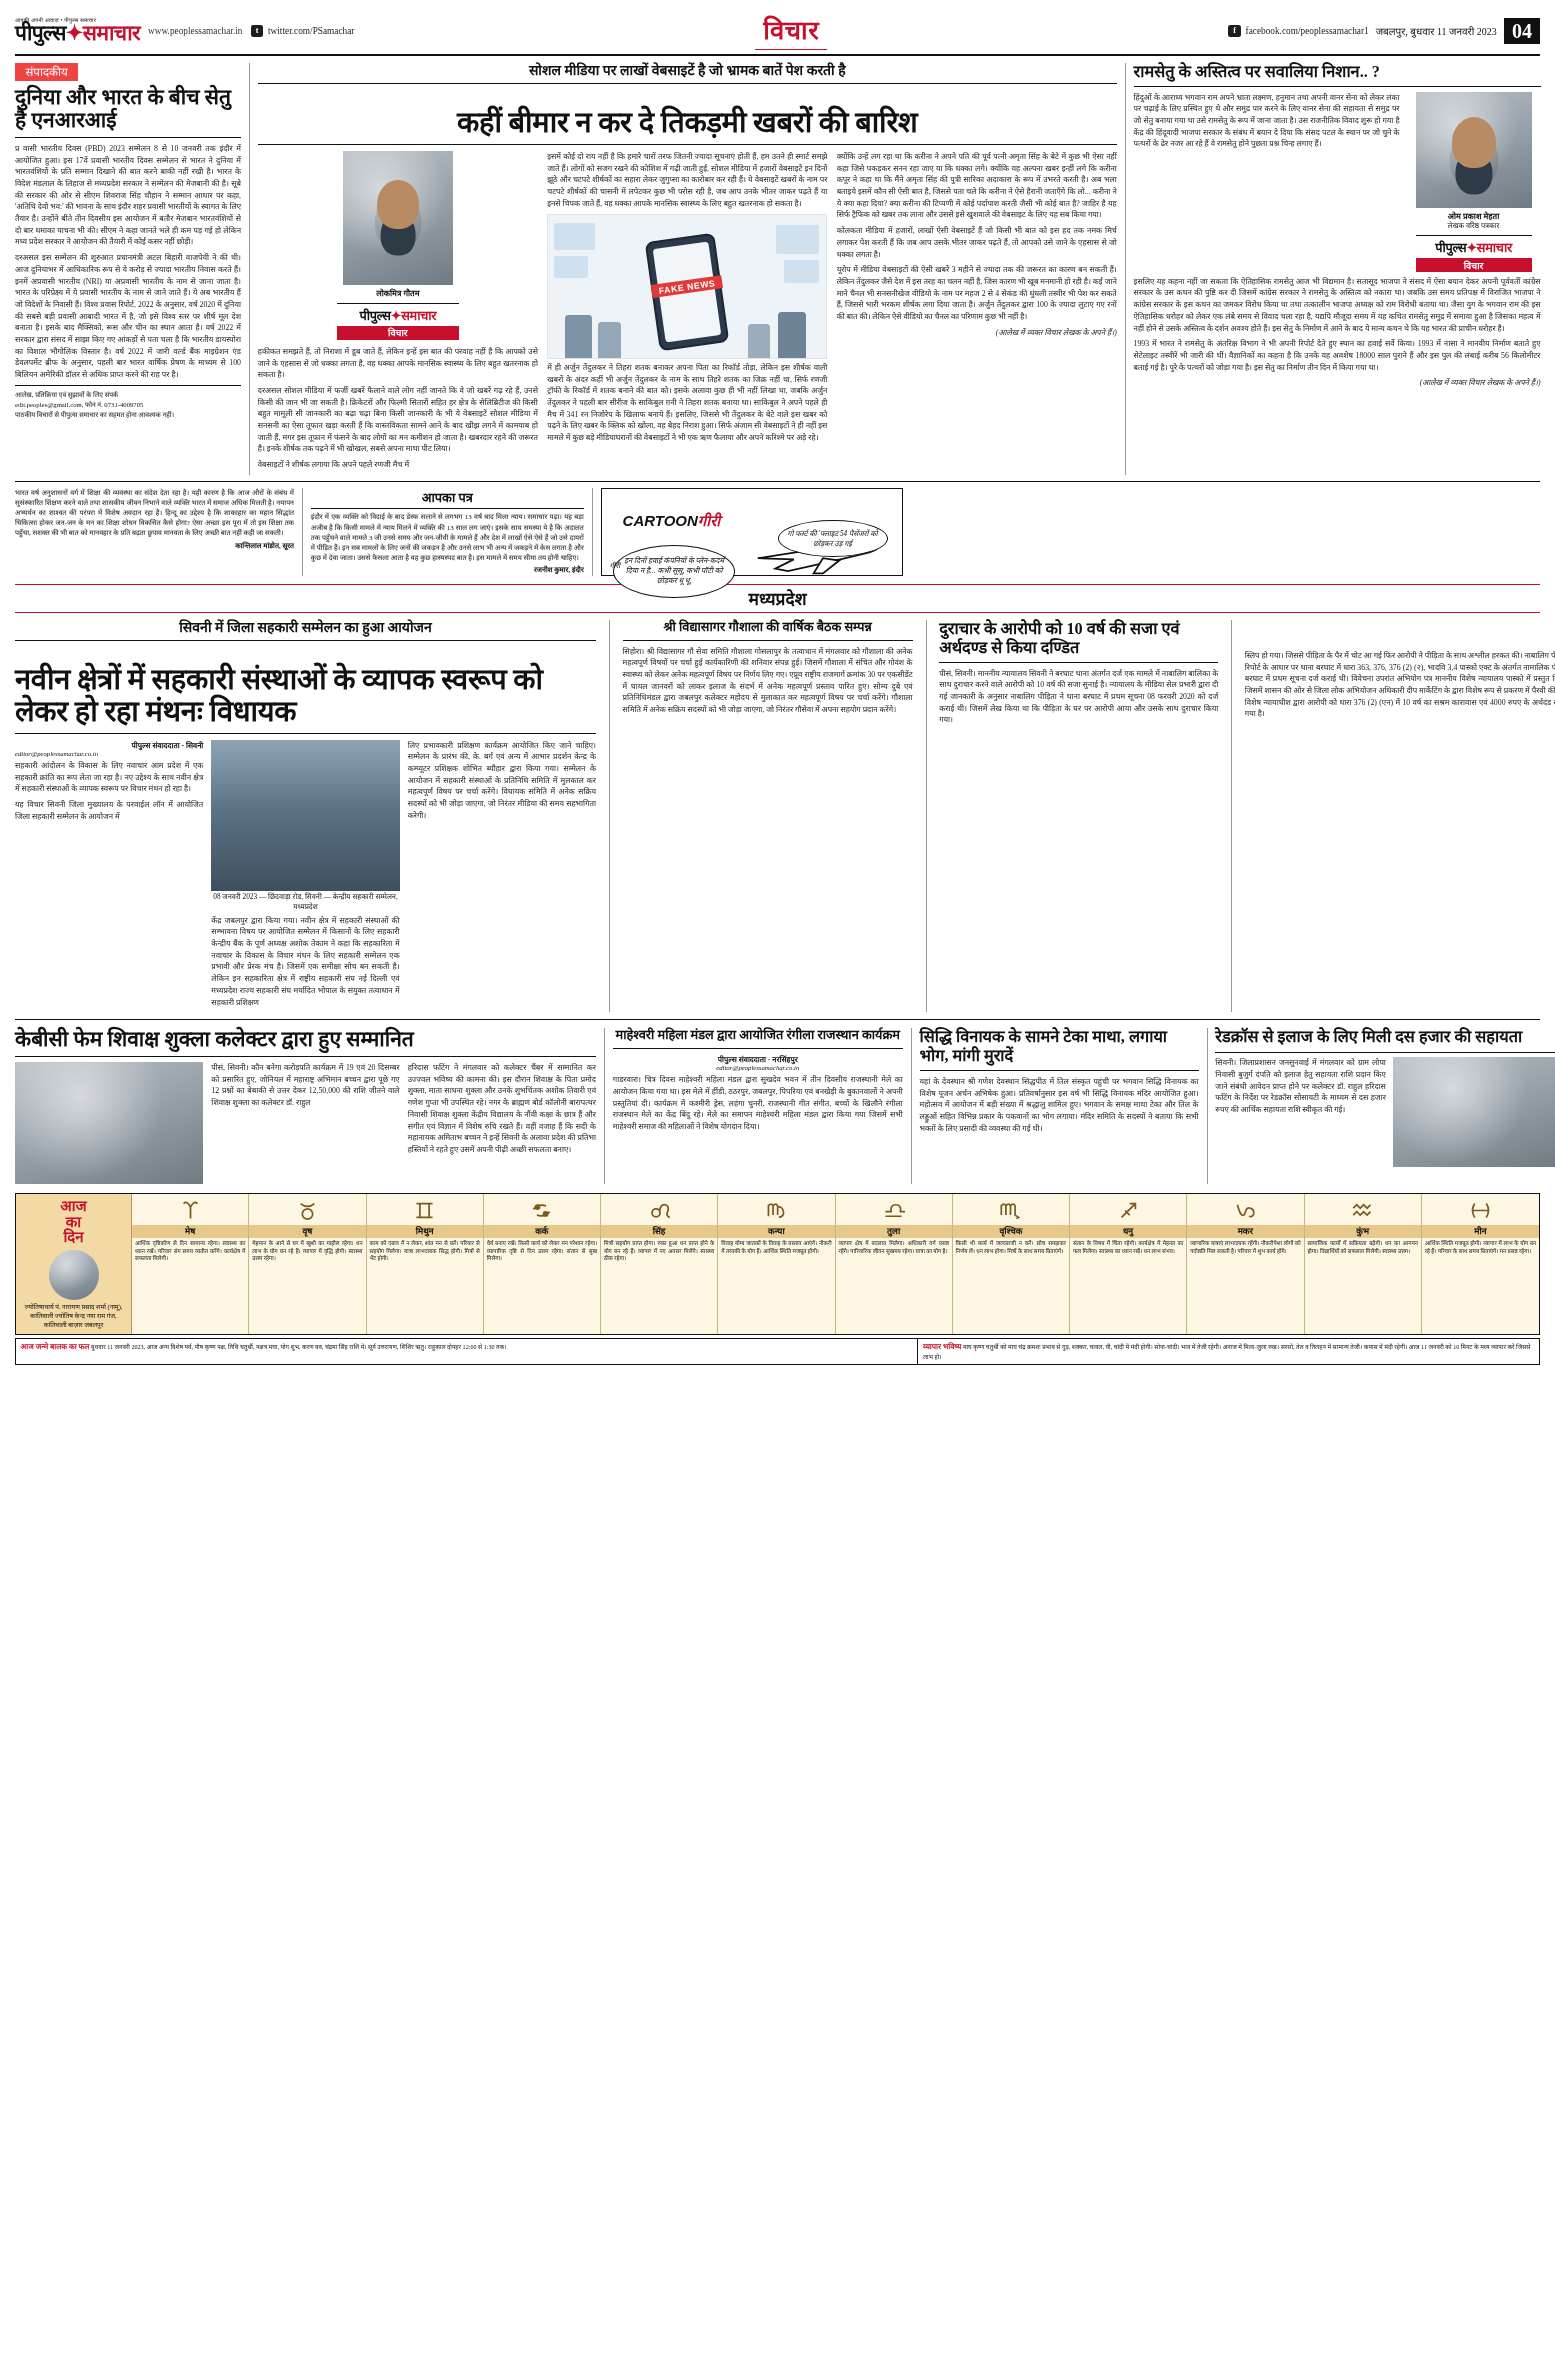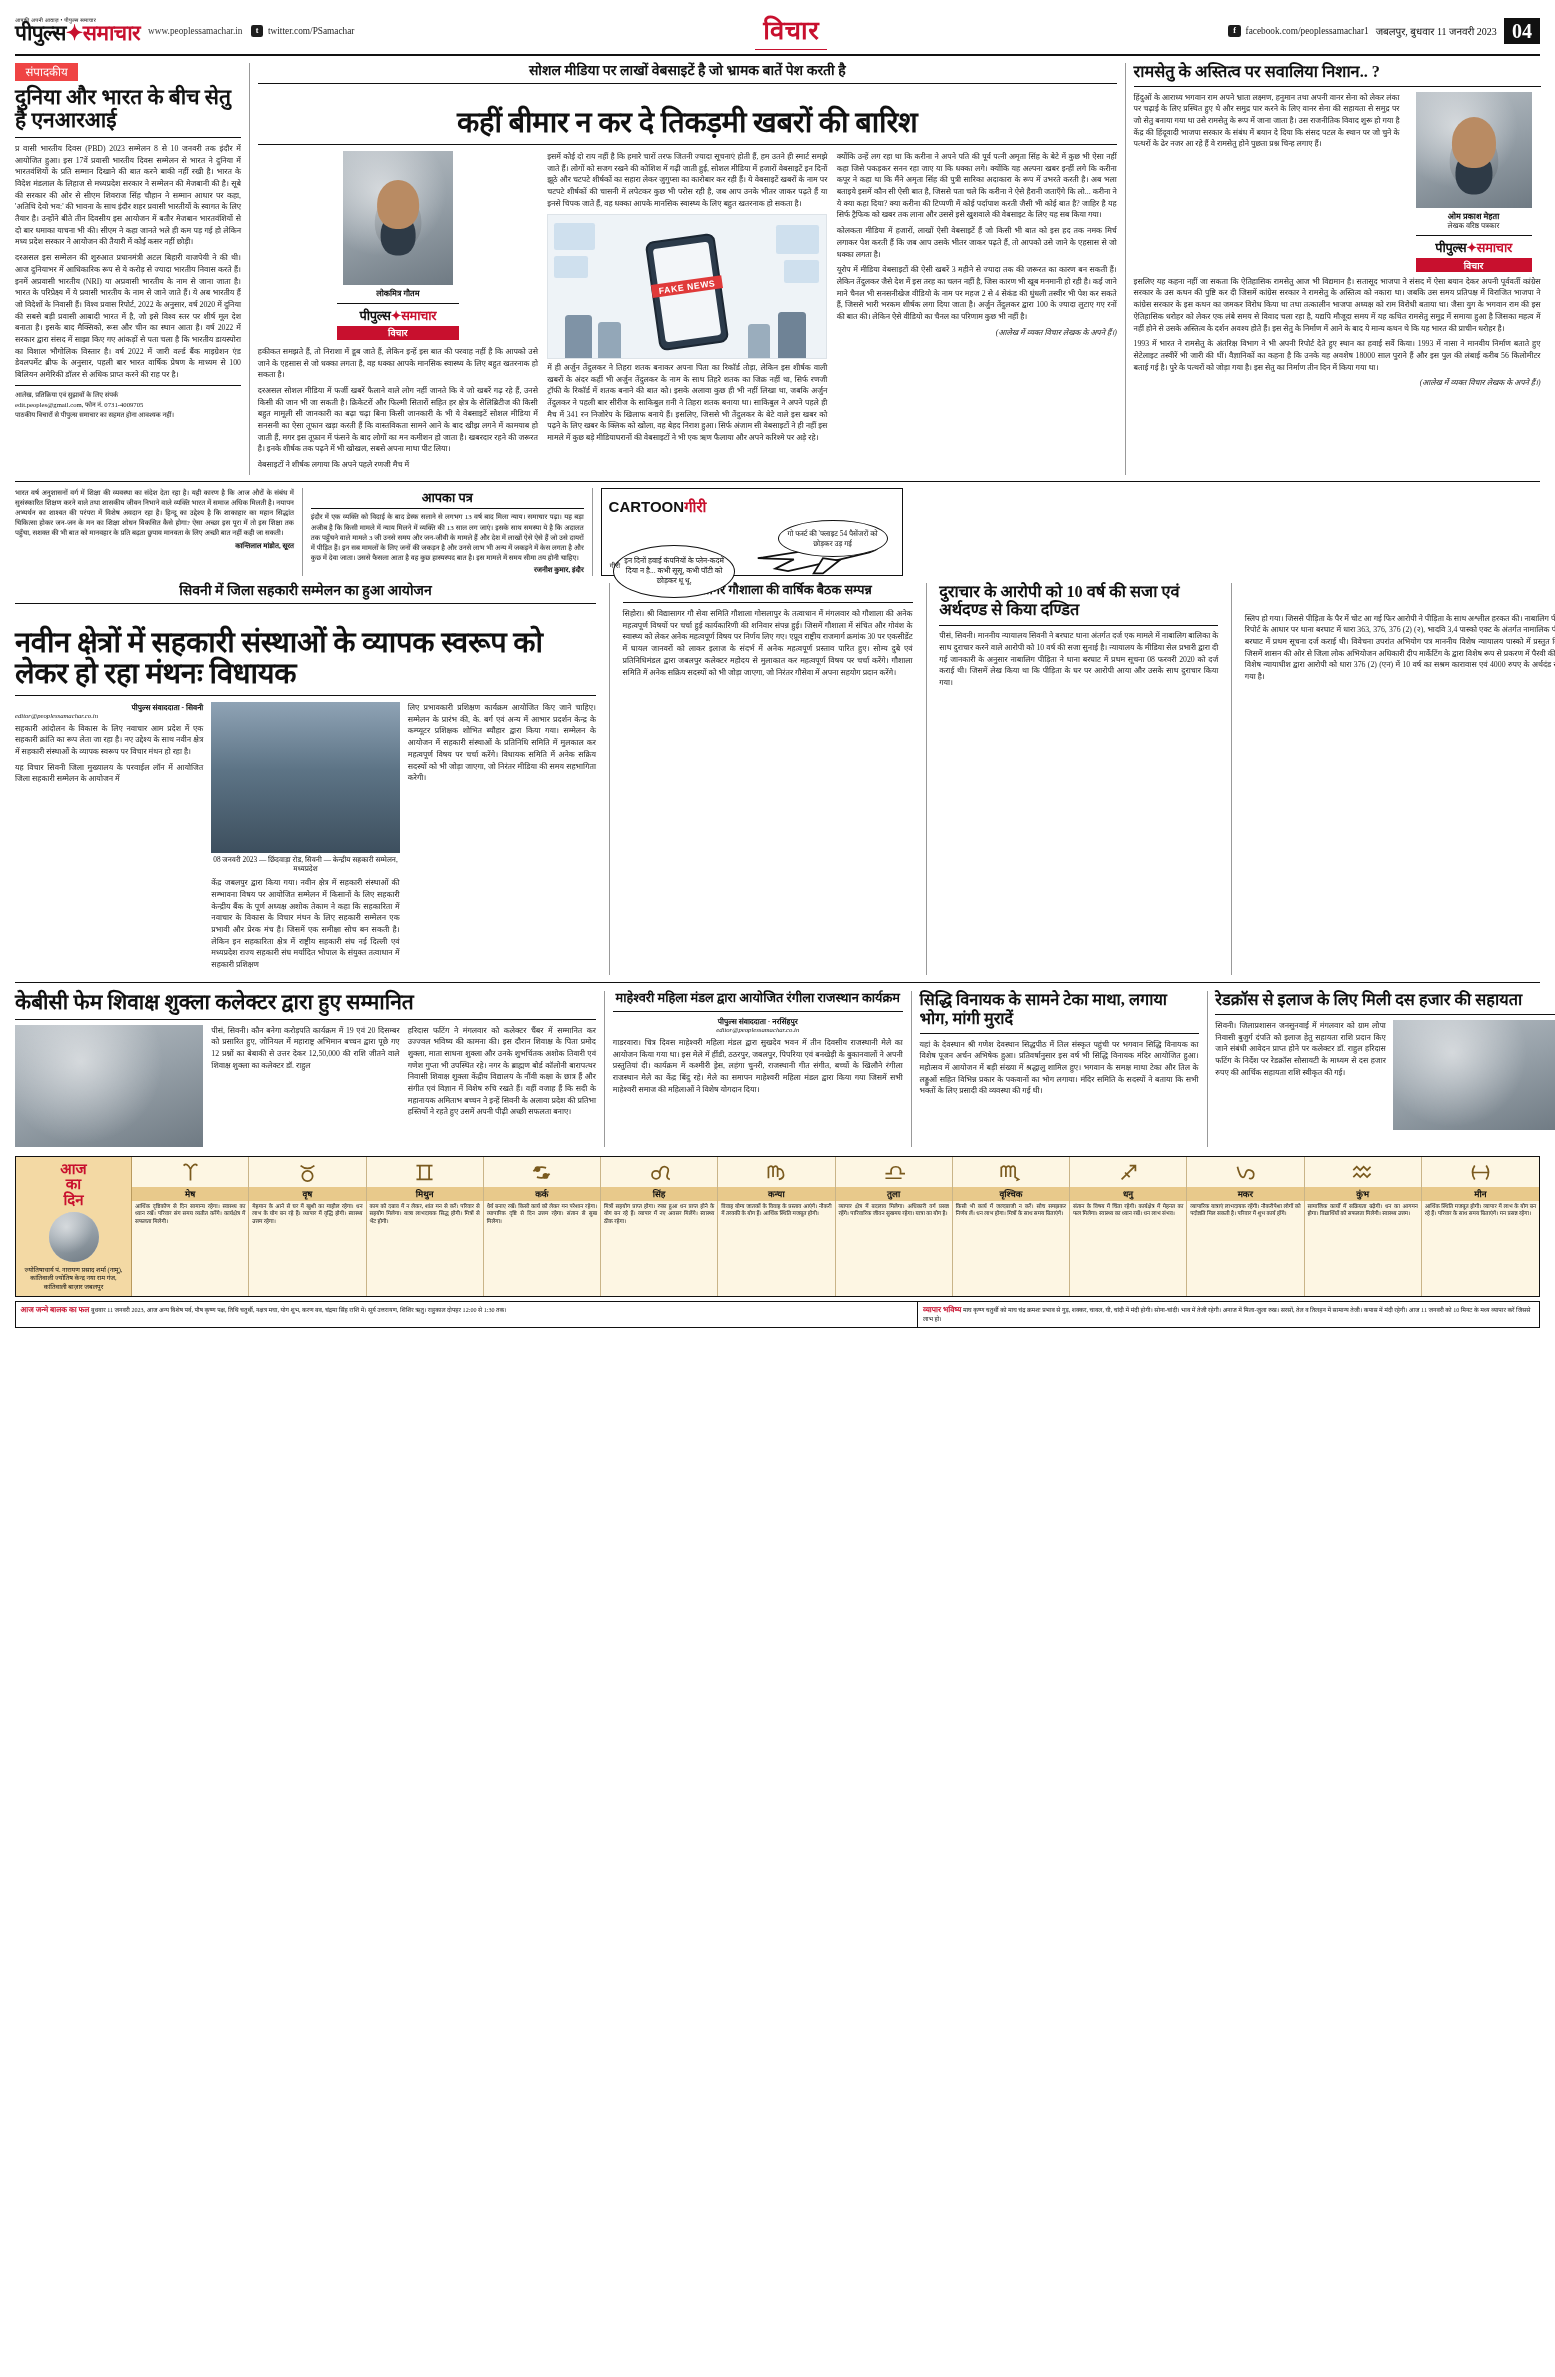--- a/index.html
+++ b/index.html
@@ -118,21 +118,21 @@
     position:absolute; left:50%; top:46%; transform:translateX(-50%) rotate(-8deg);
     background:#e03a3a; color:#fff; font-weight:bold; font-size:8.7px; padding:1.7px 7px;
     letter-spacing:0.6px; font-family:"Liberation Sans",sans-serif; white-space:nowrap;
   }
   .illus .b{ position:absolute; background:#cfe0ee; border-radius:2.3px; }
   .illus .p{ position:absolute; background:#7f93a6; border-radius:3.5px 3.5px 0 0; }
 
   
   .bottom-row { display:grid; grid-template-columns: 279px 0.6px 273px 0.6px 302px; column-gap:8.1px; margin-top:5.8px;}
   .aapka-head { text-align:center; font-size:12.8px; font-weight:bold; border-bottom:1.2px solid #111; padding-bottom:2.3px; margin-bottom:3.5px;}
-  .cartoon-box { border:0.6px solid #111; height:100%; position:relative; background:#fff; padding:7px;}
+  .cartoon-box { border:0.6px solid #111; height:100%; position:relative; background:#fff; padding:21px;font-style:italic;}
   .cartoon-label { font-size:15px; font-weight:bold; font-family:"Liberation Sans",sans-serif;}
   .cartoon-label .red{color:#c8102e;}
   .plane{
     position:absolute; right:15px; top:39px; width:134px; height:50px;
   }
   .speech{
     position:absolute; left:11.6px; top:56px; width:122px; border:1.2px solid #111; border-radius:50%;
     padding:10.5px 8.1px; font-size:7.5px; text-align:center; line-height:1.35; background:#fff;
   }
   .speech2{
@@ -352,20 +352,23 @@
           <path d="M120 52 L104 78 L120 78 L148 56 Z" fill="#fff" stroke="#111" stroke-width="3"></path>
           <circle cx="188" cy="31" r="4" fill="#111"></circle>
         </svg>
         <div class="speech">इन दिनों हवाई कंपनियों के प्लेन-कदमें दिया न है... कभी सूसू, कभी पॉटी को छोड़कर धू धू,</div>
         <div class="speech2">गो फर्स्ट की 'फ्लाइट 54 पैसेंजरों को छोड़कर उड़ गई</div>
         <div style="position:absolute;left:8.1px;bottom:4.6px;font-size:7px;">गीरी</div>
       </div>
     </div>
   </div>
 
+  <div class="section-band">
+    <span>मध्यप्रदेश</span>
+  </div>
 
   <div class="mp-grid">
 
     <div>
       <div class="overline">सिवनी में जिला सहकारी सम्मेलन का हुआ आयोजन</div>
       <div class="hl-xl">नवीन क्षेत्रों में सहकारी संस्थाओं के व्यापक स्वरूप को लेकर हो रहा मंथनः विधायक</div>
       <div style="border-top:1.2px solid #111;margin:5.8px 0;"></div>
       <div style="display:grid;grid-template-columns:1fr 1fr 1fr;column-gap:8.1px;">
         <div>
           <div class="byline">पीपुल्स संवाददाता - सिवनी</div>

